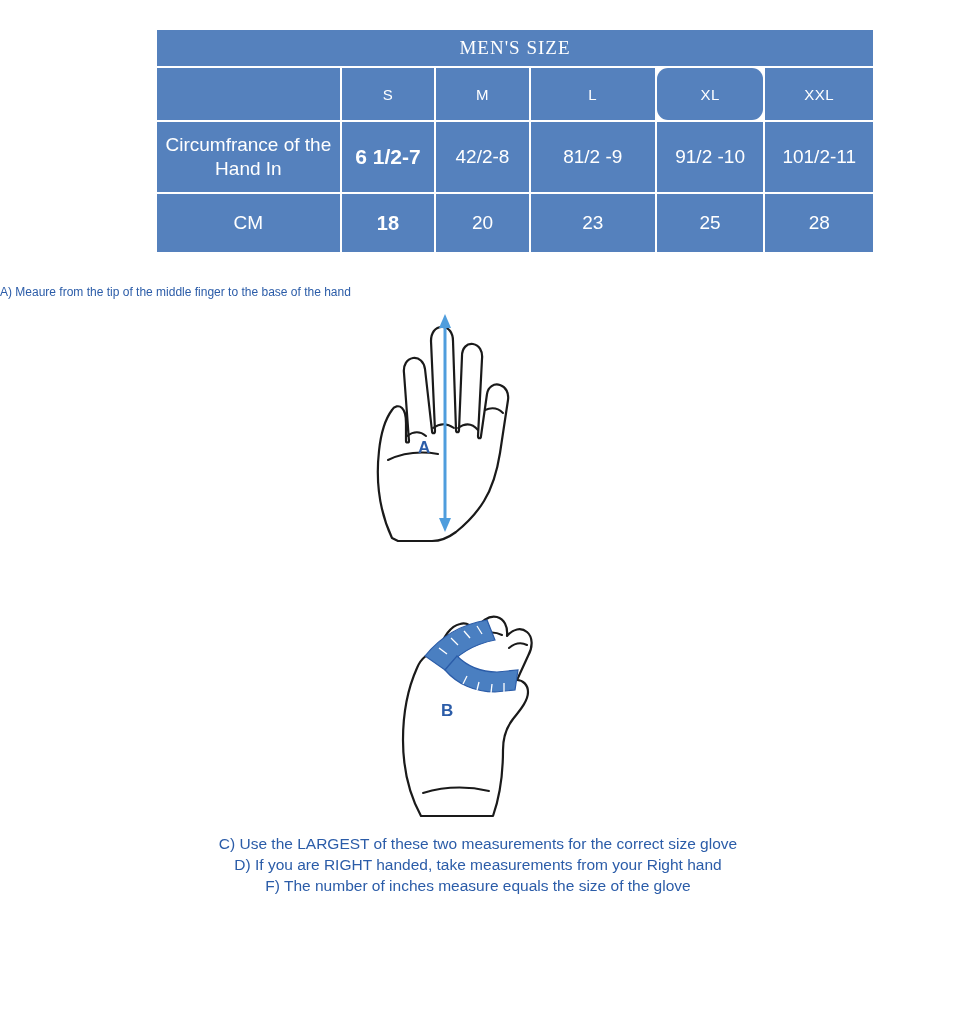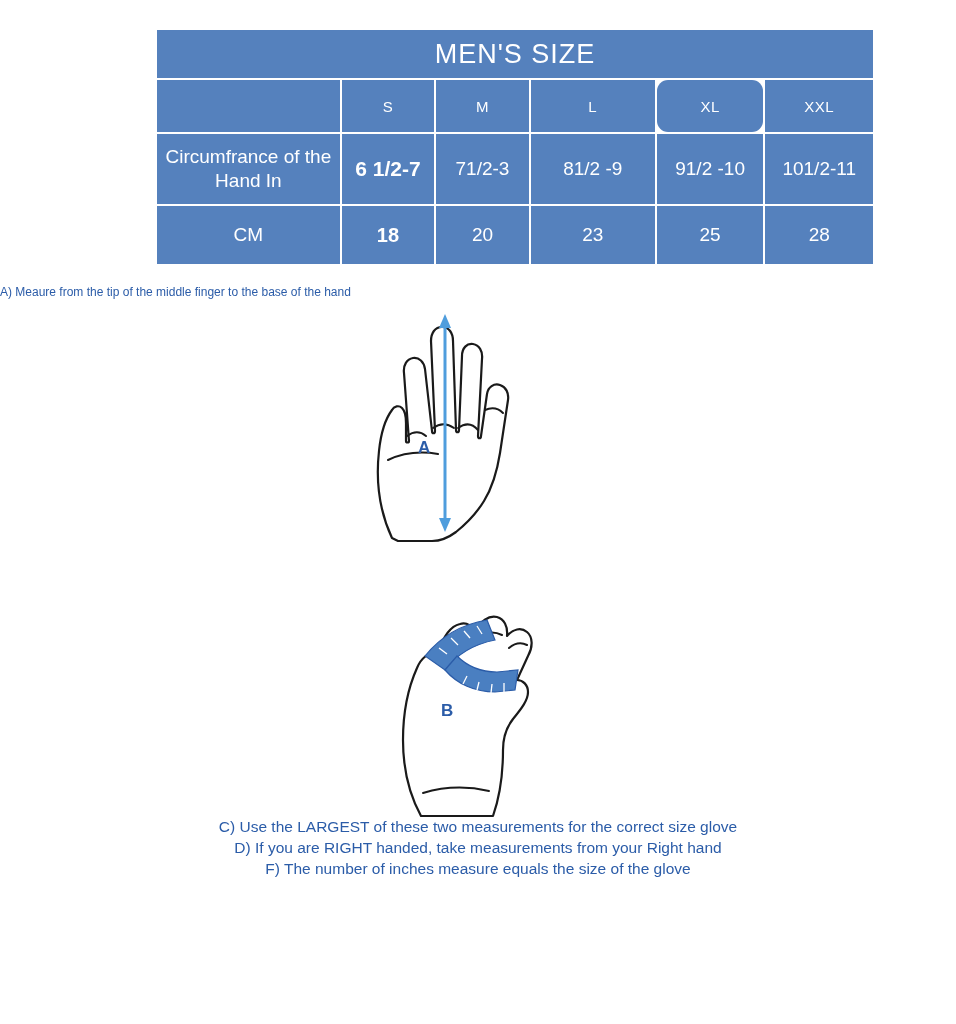--- a/index.html
+++ b/index.html
@@ -33,24 +33,24 @@
   }
   .size-table td, .size-table th {
     background: #5581bd;
     color: #ffffff;
     text-align: center;
     vertical-align: middle;
     font-weight: normal;
     padding: 0;
   }
   .title-cell {
-    height: 48px;
-    font-family: Liberation Sans, sans-serif;
-    font-weight: bold;
-    font-size: 27px;
+    height: 36px;
+    font-family: Liberation Serif, serif;
+    font-weight: bold;
+    font-size: 19px;
     letter-spacing: 1px;
   }
   .hdr-blank {
     width: 186px;
     height: 52px;
   }
   .hdr-cell {
     height: 52px;
     font-size: 15px;
     font-weight: bold;
@@ -98,21 +98,21 @@
     width: 100%;
     text-align: left;
     font-size: 12px;
     color: #2b5ca8;
   }
   #cap-a { top: 285px; }
   #cap-b { top: 561px; }
 
   .footer-notes {
     position: absolute;
-    top: 816px;
+    top: 833px;
     width: 100%;
     text-align: center;
     font-size: 15.5px;
     color: #2b5ca8;
     line-height: 21px;
   }
 
   
   .figure {
     position: absolute;
@@ -170,21 +170,21 @@
         <td class="hdr-blank"></td>
         <td class="hdr-cell c-s">S</td>
         <td class="hdr-cell c-m">M</td>
         <td class="hdr-cell c-l">L</td>
         <td class="hdr-cell c-xl">XL</td>
         <td class="hdr-cell c-xxl">XXL</td>
       </tr>
       <tr>
         <td class="row-label">Circumfrance of the Hand In</td>
         <td class="val-cell first">6 1/2-7</td>
-        <td class="val-cell">71/2-3</td>
+        <td class="val-cell">42/2-8</td>
         <td class="val-cell">81/2 -9</td>
         <td class="val-cell">91/2 -10</td>
         <td class="val-cell">101/2-11</td>
       </tr>
       <tr>
         <td class="row-label-center">CM</td>
         <td class="cm-cell first">18</td>
         <td class="cm-cell">20</td>
         <td class="cm-cell">23</td>
         <td class="cm-cell">25</td>

